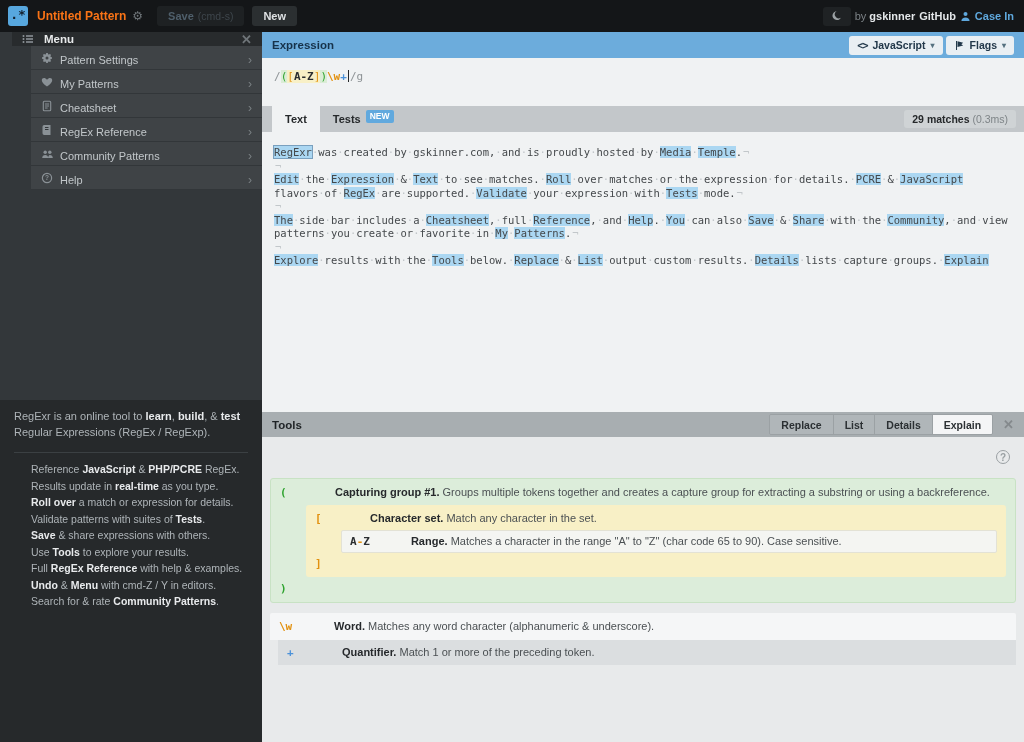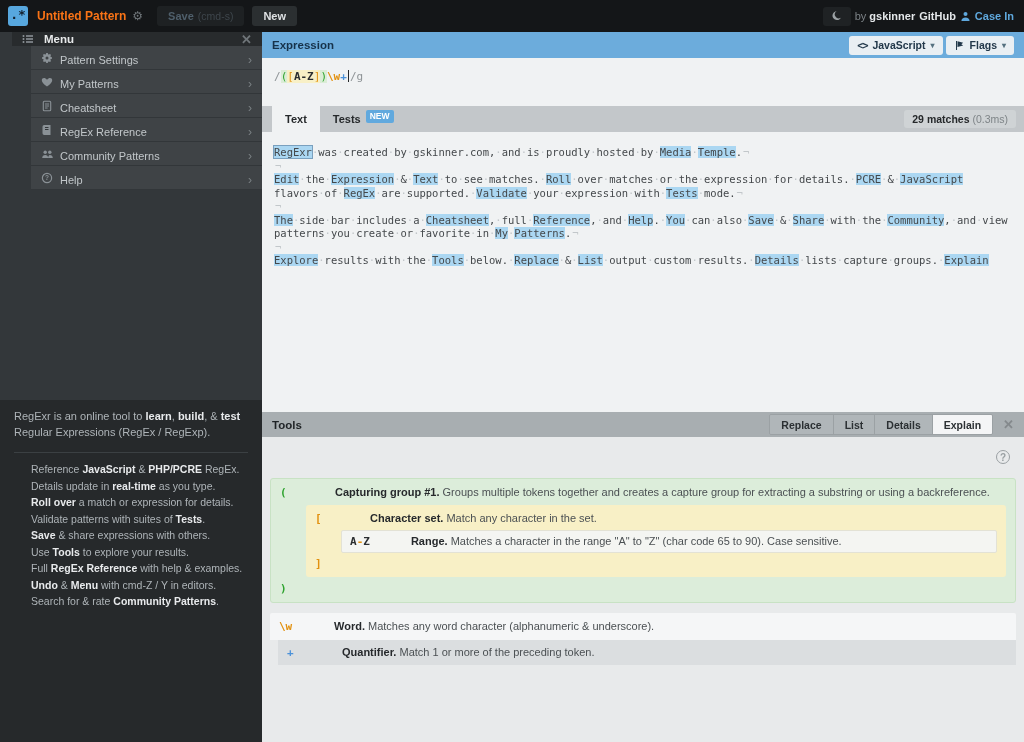--- a/index.html
+++ b/index.html
@@ -237,21 +237,21 @@
             <span class="mi-label">Help</span>
             <span class="mi-chev">›</span>
           </div>
         </div>
       <div class="sidebar-gap"></div>
       <div class="sidebar-about">
         <div class="about-intro" id="about-intro"><span>RegExr is an online tool to </span><span class="b">learn</span><span>, </span><span class="b">build</span><span>, &amp; </span><span class="b">test</span><span> Regular Expressions (RegEx / RegExp).</span></div>
         <hr class="about-hr">
         <ul class="about-bullets" id="about-bullets">
             <li><span>Reference </span><span class="b">JavaScript</span><span> &amp; </span><span class="b">PHP/PCRE</span><span> RegEx.</span></li>
-            <li><span>Details update in </span><span class="b">real-time</span><span> as you type.</span></li>
+            <li><span>Results update in </span><span class="b">real-time</span><span> as you type.</span></li>
             <li><span class="b">Roll over</span><span> a match or expression for details.</span></li>
             <li><span>Validate patterns with suites of </span><span class="b">Tests</span><span>.</span></li>
             <li><span class="b">Save</span><span> &amp; share expressions with others.</span></li>
             <li><span>Use </span><span class="b">Tools</span><span> to explore your results.</span></li>
             <li><span>Full </span><span class="b">RegEx Reference</span><span> with help &amp; examples.</span></li>
             <li><span class="b">Undo</span><span> &amp; </span><span class="b">Menu</span><span> with cmd-Z / Y in editors.</span></li>
             <li><span>Search for &amp; rate </span><span class="b">Community Patterns</span><span>.</span></li>
           </ul>
       </div>
     </div>

